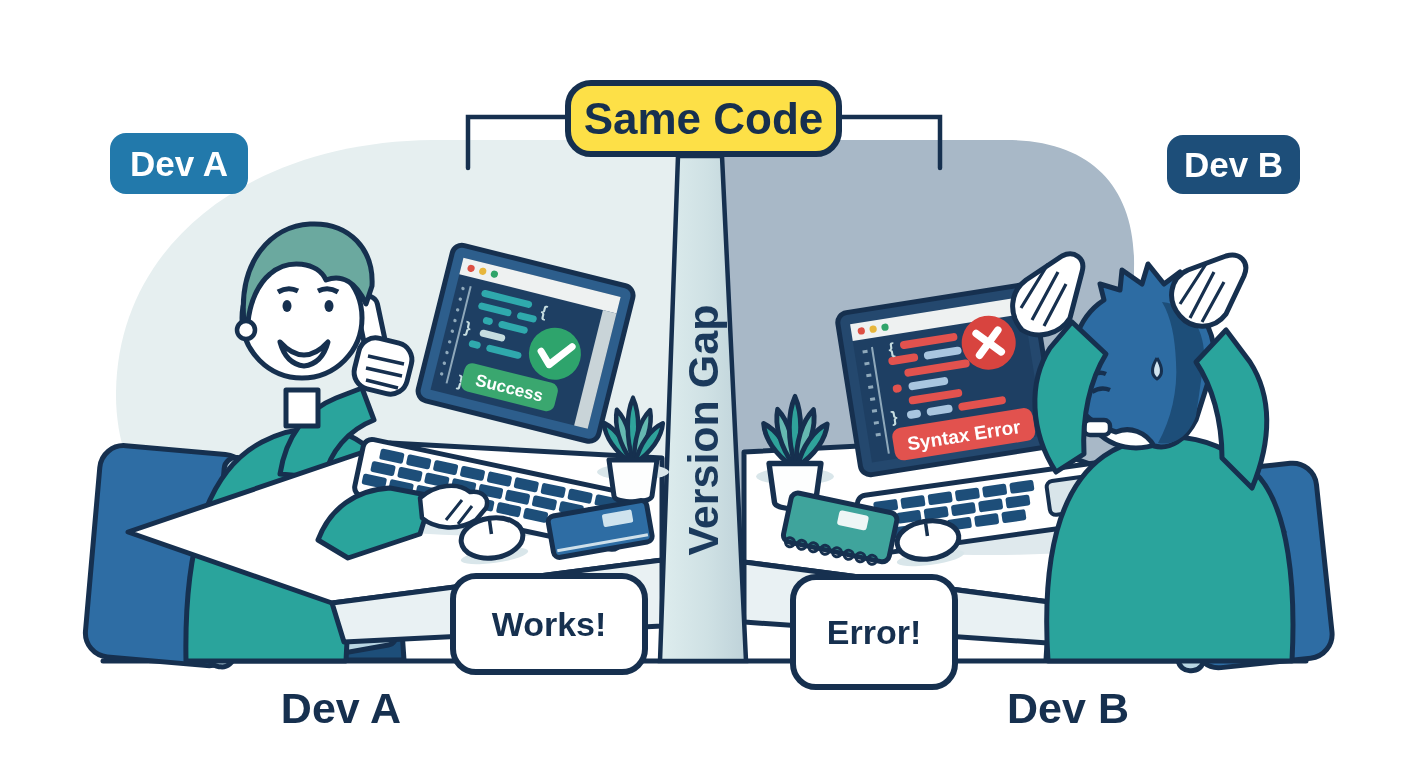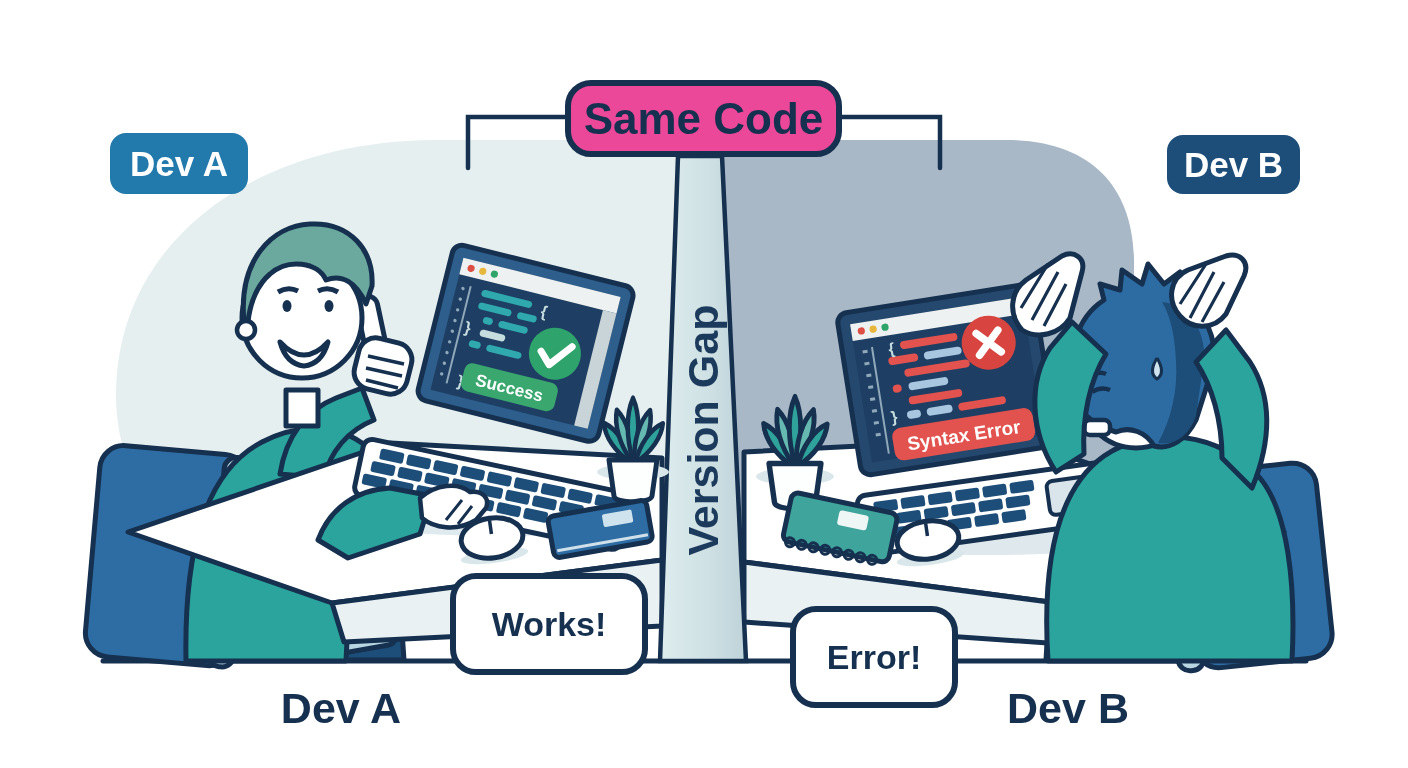--- a/index.html
+++ b/index.html
@@ -1,31 +1,31 @@
 <!DOCTYPE html>
 <html><head>
 <meta charset="utf-8">
 <style>
   html,body{margin:0;padding:0;background:#fff;}
   .stage{position:relative;width:1408px;height:768px;background:#ffffff;overflow:hidden;
          font-family:"Liberation Sans",sans-serif;}
   .stage svg{position:absolute;left:0;top:0;}
   .overlay{position:absolute;box-sizing:border-box;display:flex;align-items:center;
            justify-content:center;font-weight:bold;color:#16304f;}
-  .same-code{left:565px;top:80px;width:277px;height:77px;background:#ec4899;
+  .same-code{left:565px;top:80px;width:277px;height:77px;background:#fde047;
              border:6px solid #16304f;border-radius:26px;font-size:44px;}
   .badge{color:#fff;border-radius:16px;}
   .badge-a{left:110px;top:133px;width:138px;height:61px;background:#2279ab;font-size:35px;}
   .badge-b{left:1167px;top:135px;width:133px;height:59px;background:#1d4e79;font-size:35px;}
   .version-gap{left:703px;top:430px;transform:translate(-50%,-50%) rotate(-90deg);
                font-size:43px;color:#1b3a5c;white-space:nowrap;position:absolute;font-weight:bold;}
   .bubble{background:#fff;border:6px solid #16304f;border-radius:26px;flex-direction:row;
           font-size:34px;line-height:1.18;text-align:center;}
   .bubble-works{left:450px;top:573px;width:198px;height:102px;}
-  .bubble-error{left:790px;top:606px;width:168px;height:102px;}
+  .bubble-error{left:790px;top:574px;width:168px;height:116px;}
   .footer-label{font-size:43px;background:transparent;}
   .footer-a{left:271px;top:684px;width:140px;height:48px;}
   .footer-b{left:998px;top:684px;width:140px;height:48px;}
 </style>
 </head>
 <body>
 
 <div class="stage">
 
 <svg width="1408" height="768" viewBox="0 0 1408 768">

